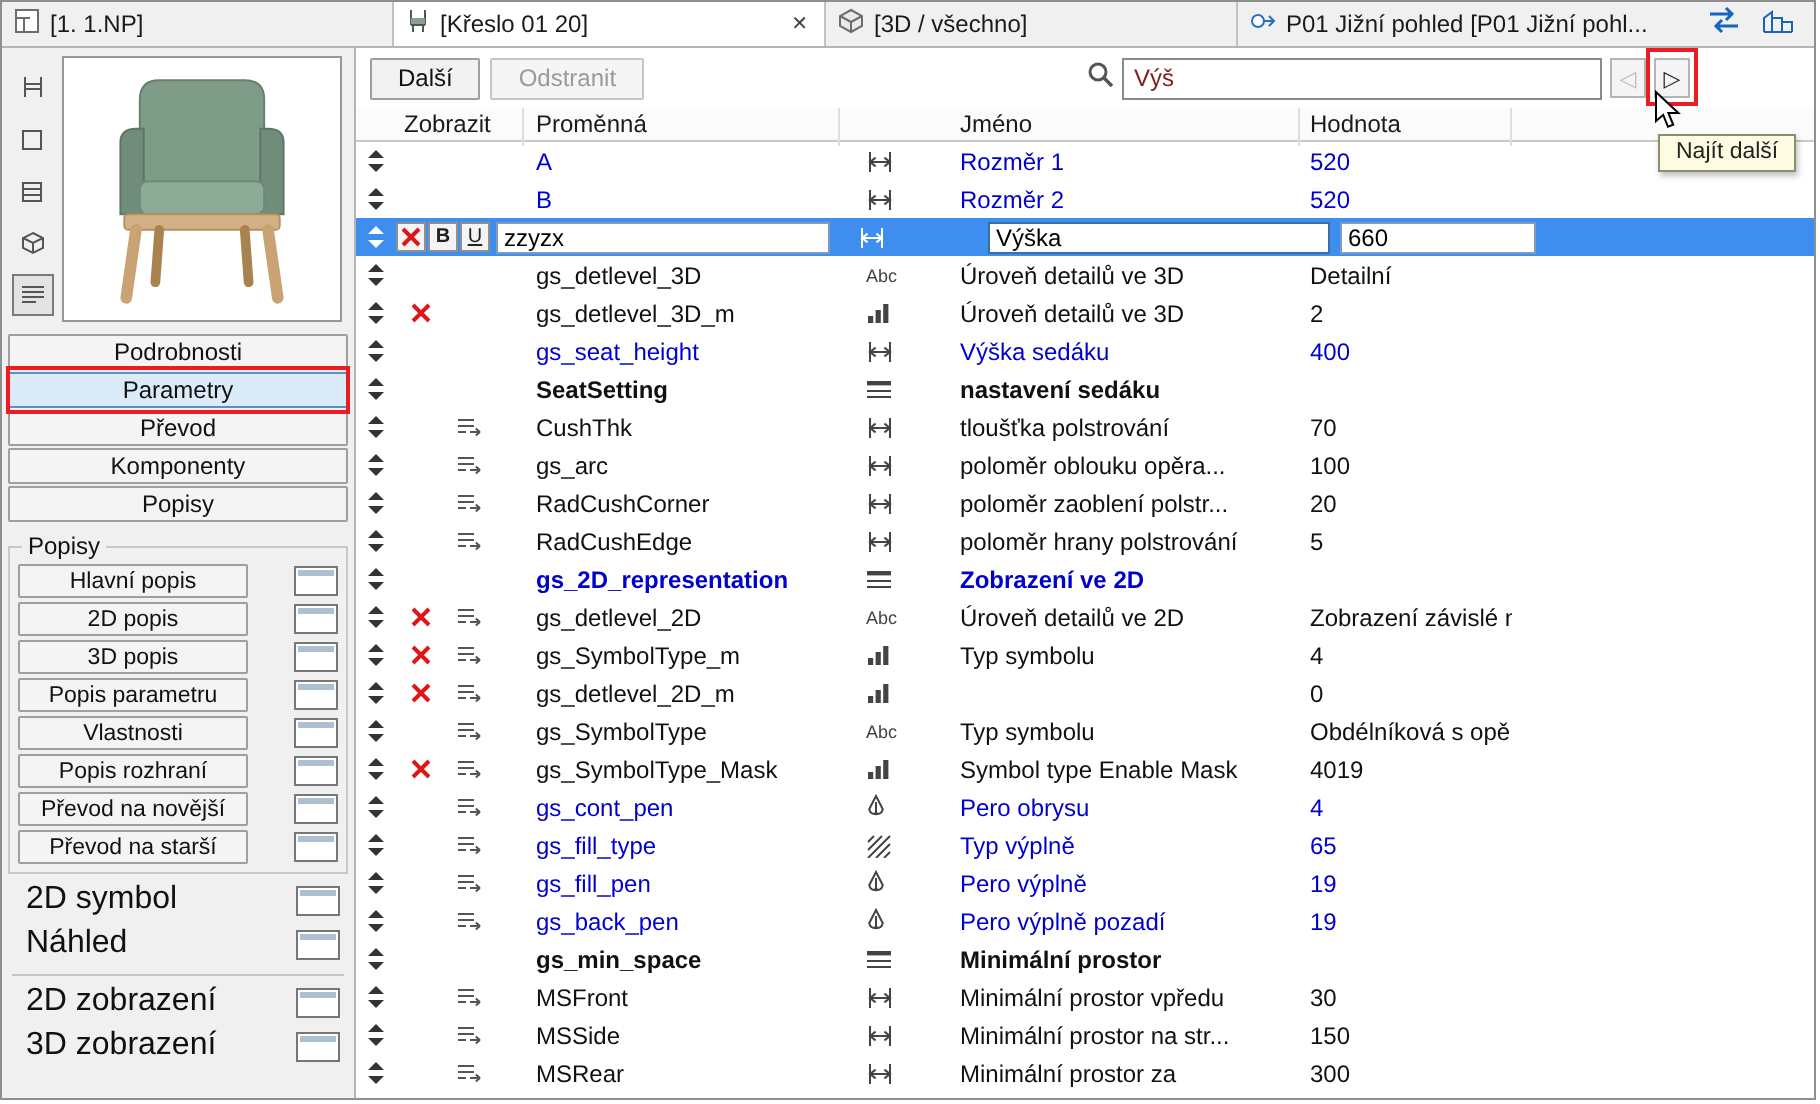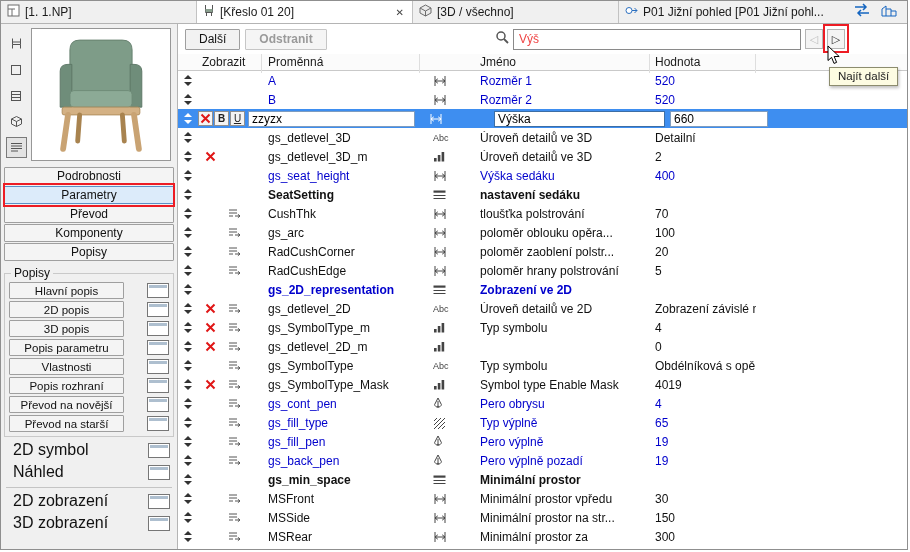--- a/index.html
+++ b/index.html
@@ -38,23 +38,23 @@
   .win-icon { width:22px; height:15px; background:#fff; border:1px solid #767676; position:relative; padding:0; flex:0 0 auto; }
   .win-icon::before { content:""; position:absolute; left:1px; right:1px; top:1px; height:3px; background:#aebfcf; }
   .flat-block { margin:4px 7px 0 12px; }
   .flat-row { display:flex; align-items:center; margin-top:4px; }
   .flat-label { flex:1; font-size:16px; color:#111; }
   .sep { border-top:1px solid #c4c4c4; margin:6px 5px 0 5px; }
 
   
   .toolbar { height:30px; display:flex; align-items:center; gap:5px; padding:0 62px 0 7px; flex:0 0 auto; }
   .btn { height:21px; padding:0 13px; font-size:12px; color:#111; background:#f2f2f2; border:1px solid #9f9f9f; border-radius:1px; }
-  .btn.disabled { color:#9a9a9a; background:#f5f5f5; border-color:#c6c6c6;font-weight:bold; }
+  .btn.disabled { color:#9a9a9a; background:#f5f5f5; border-color:#c6c6c6; }
   .search-wrap { margin-left:auto; display:flex; align-items:center; gap:4px; }
-  .search-input { width:288px; height:21px; border:1px solid #8a8a8a; font-size:12px; padding:0 5px; color:#ef4444; }
+  .search-input { width:240px; height:21px; border:1px solid #8a8a8a; font-size:12px; padding:0 5px; color:#7f1d1d; }
   .nav-arrow { width:18px; height:20px; background:#f4f4f4; border:1px solid #b5b5b5; font-size:11px; color:#222; display:flex; align-items:center; justify-content:center; padding:0; }
   .nav-arrow.disabled { color:#bcbcbc; }
   .next-wrap { position:relative; display:inline-flex; }
   .annot-next { position:absolute; left:-4px; top:-5px; width:26px; height:29px; z-index:4; }
   .tooltip { position:absolute; left:651px; top:43px; z-index:6; background:#fdfce2; border:1px solid #8c8c6e; box-shadow:1px 2px 3px rgba(0,0,0,.25); font-size:11.5px; color:#222; padding:2px 8px 3px 8px; white-space:nowrap; }
   .cursor { position:absolute; left:649px; top:21px; z-index:7; }
 
   
   .table { flex:1; overflow:hidden; font-size:12px; }
   .thead { display:grid; grid-template-columns:84px 158px 50px 180px 106px 1fr; height:17px; line-height:16px; border-bottom:1px solid #c9c9c9; background:#fbfbfb; color:#1a1a1a; }

